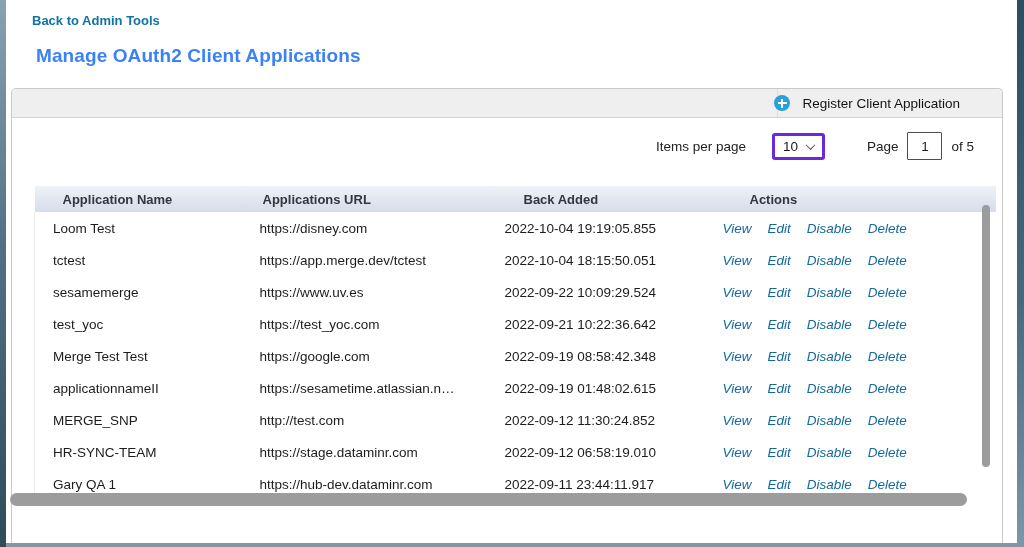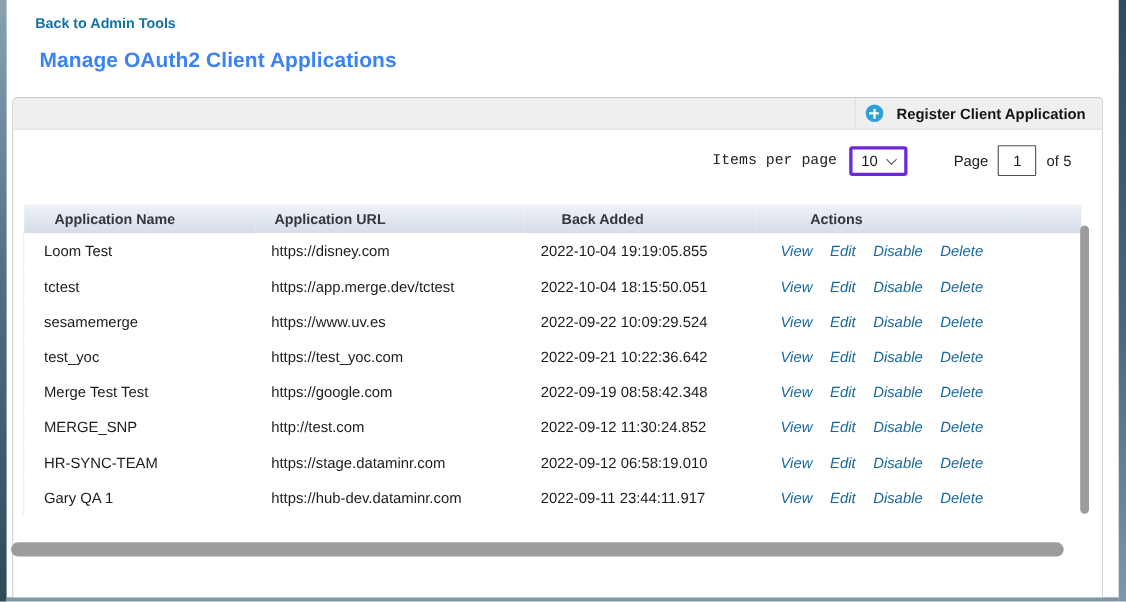--- a/index.html
+++ b/index.html
@@ -28,50 +28,50 @@
 
   .panel {
     position:absolute; left:11px; top:88px; width:992px; bottom:4px;
     background:#fff; border:1px solid #c9c9c9; border-bottom:none;
     border-radius:5px 5px 0 0;
   }
   .toolbar {
     height:29px; background:#efeff0; border-bottom:1px solid #d4d4d4;
     border-radius:4px 4px 0 0;
     display:flex; align-items:center; justify-content:flex-end;
-    padding-right:15px; position:relative;font-weight:bold;
+    padding-right:42px; position:relative;
   }
   .toolbar-sep { position:absolute; right:224px; top:0; bottom:0; width:1px; background:#dedede; }
   .register-btn { display:flex; align-items:center; gap:12px; cursor:pointer; }
   .register-btn .label { font-size:13.5px; color:#141414; }
   .plus-icon { width:16px; height:16px; border-radius:50%; background:#2ca0d9; position:relative; flex:0 0 auto; }
   .plus-icon::before { content:""; position:absolute; left:3.5px; top:7px;  width:9px; height:2px; background:#fff; }
   .plus-icon::after  { content:""; position:absolute; left:7px;  top:3.5px; width:2px; height:9px; background:#fff; }
 
   .pagination {
     position:absolute; top:43px; right:28px;
     display:flex; align-items:center; font-size:13.5px; color:#222;
   }
-  .pagination .ipp-label { margin-right:11px;font-family:Liberation Mono, monospace; }
+  .pagination .ipp-label { margin-right:26px; }
   .select-box {
     width:53px; height:27px; border:3px solid #6d28d9; border-radius:3px;
     background:#fff; display:flex; align-items:center; padding:0 8px;
     font-size:13.5px; color:#1a1a1a; cursor:pointer; justify-content:space-between;
   }
   .chevron-down { width:7px; height:7px; border-right:1.6px solid #555; border-bottom:1.6px solid #555;
     transform:rotate(45deg) translate(-1px,-1px); }
   .page-gap { width:42px; }
   .page-label { margin-right:9px; }
   .page-input {
     width:35px; height:28px; border:1px solid #4f4f4f; border-radius:1px;
     font-size:13.5px; text-align:center; color:#1a1a1a; margin-right:9px;
     font-family:"Liberation Sans", sans-serif; background:#fff;
   }
 
-  .table-wrap { position:absolute; left:9px; top:97px; width:961px; }
+  .table-wrap { position:absolute; left:22px; top:97px; width:961px; }
   table { width:100%; border-collapse:collapse; table-layout:fixed; }
   col.c1 { width:210px; } col.c2 { width:245px; } col.c3 { width:210px; } col.c4 { width:296px; }
   thead th {
     height:26px; text-align:left; vertical-align:middle;
     background:linear-gradient(180deg,#eff2f7 0%,#dde3ed 70%,#d6ddea 100%);
     font-size:13px; font-weight:700; color:#33363c;
   }
   thead th:nth-child(1){ padding-left:28px; }
   thead th:nth-child(2){ padding-left:18px; }
   thead th:nth-child(3){ padding-left:34px; }
@@ -132,21 +132,21 @@
     <table>
       <colgroup>
           <col class="c1">
           <col class="c2">
           <col class="c3">
           <col class="c4">
         </colgroup>
       <thead>
         <tr>
           <th>Application Name</th>
-          <th>Application URL</th>
+          <th>Applications URL</th>
           <th>Back Added</th>
           <th>Actions</th>
         </tr>
       </thead>
       <tbody id="rows-body">
           <tr>
             <td>Loom Test</td>
             <td>https://disney.com</td>
             <td>2022-10-04 19:19:05.855</td>
             <td><a class="action-link">View</a><a class="action-link">Edit</a><a class="action-link">Disable</a><a class="action-link">Delete</a></td>
@@ -169,20 +169,26 @@
             <td>2022-09-21 10:22:36.642</td>
             <td><a class="action-link">View</a><a class="action-link">Edit</a><a class="action-link">Disable</a><a class="action-link">Delete</a></td>
           </tr>
           <tr>
             <td>Merge Test Test</td>
             <td>https://google.com</td>
             <td>2022-09-19 08:58:42.348</td>
             <td><a class="action-link">View</a><a class="action-link">Edit</a><a class="action-link">Disable</a><a class="action-link">Delete</a></td>
           </tr>
           <tr>
+            <td>applicationnameII</td>
+            <td>https://sesametime.atlassian.n…</td>
+            <td>2022-09-19 01:48:02.615</td>
+            <td><a class="action-link">View</a><a class="action-link">Edit</a><a class="action-link">Disable</a><a class="action-link">Delete</a></td>
+          </tr>
+          <tr>
             <td>MERGE_SNP</td>
             <td>http://test.com</td>
             <td>2022-09-12 11:30:24.852</td>
             <td><a class="action-link">View</a><a class="action-link">Edit</a><a class="action-link">Disable</a><a class="action-link">Delete</a></td>
           </tr>
           <tr>
             <td>HR-SYNC-TEAM</td>
             <td>https://stage.dataminr.com</td>
             <td>2022-09-12 06:58:19.010</td>
             <td><a class="action-link">View</a><a class="action-link">Edit</a><a class="action-link">Disable</a><a class="action-link">Delete</a></td>

